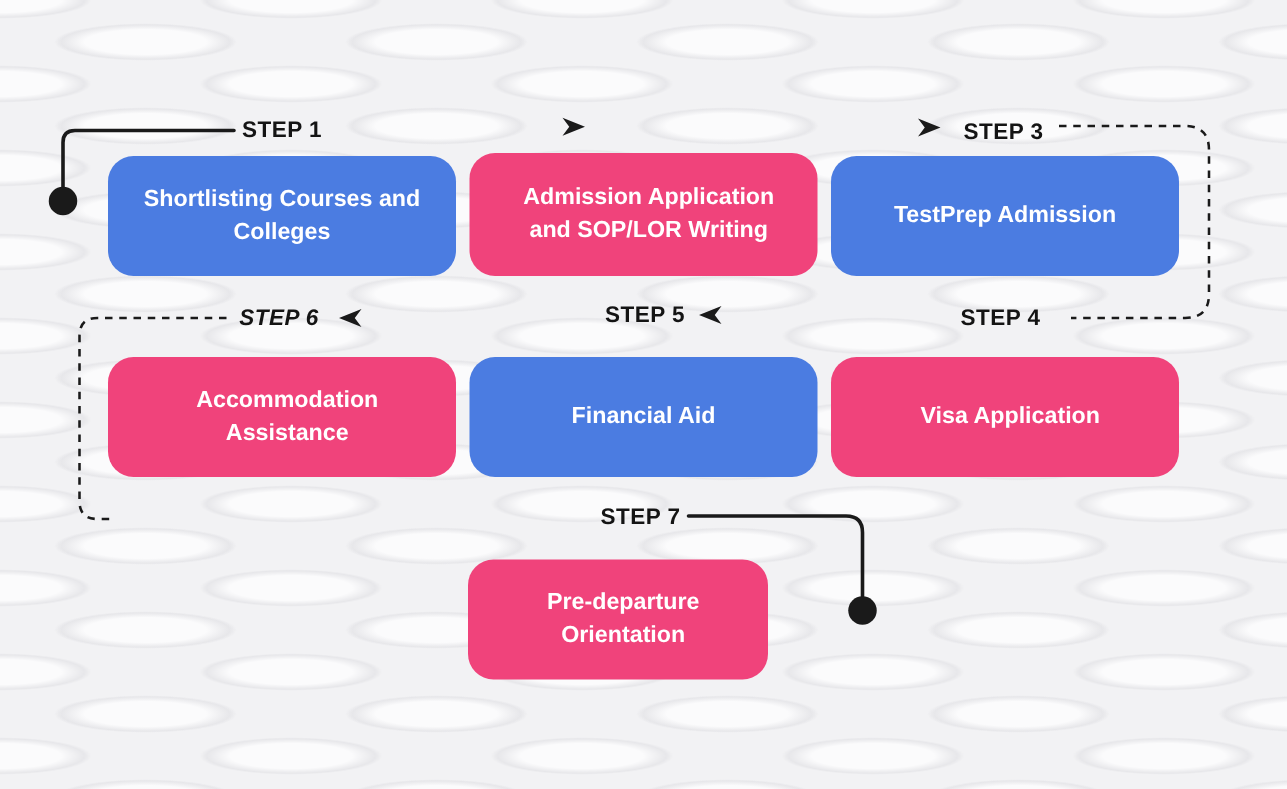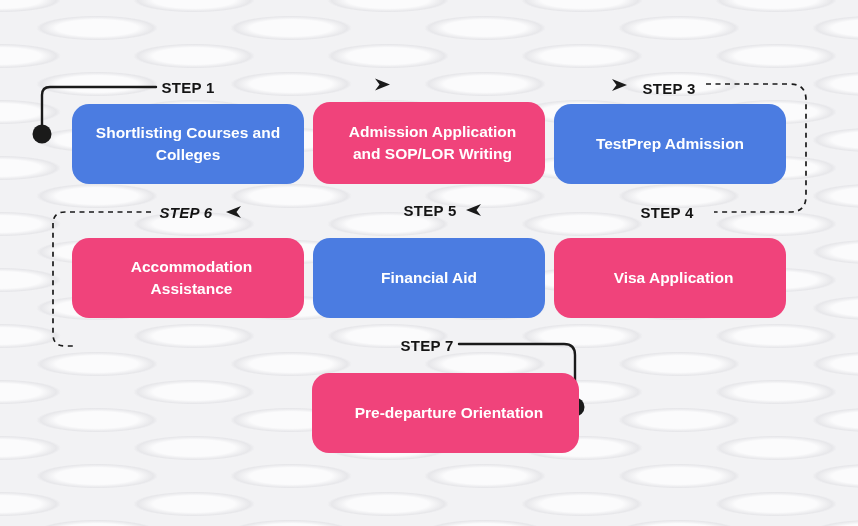--- a/index.html
+++ b/index.html
@@ -100,17 +100,17 @@
   <div class="card pink" style="left:554px;top:238px;">
     <span>Visa Application</span>
   </div>
   <div class="card blue" style="left:313px;top:238px;">
     <span>Financial Aid</span>
   </div>
   <div class="card pink" style="left:72px;top:238px;">
     <span>Accommodation Assistance</span>
   </div>
 
-  <div class="card pink" style="left:312px;top:373px;width:267px;">
+  <div class="card pink" style="left:312px;top:373px;width:200px;">
     <span>Pre-departure Orientation</span>
   </div>
 
 </div>
 
 </body></html>

